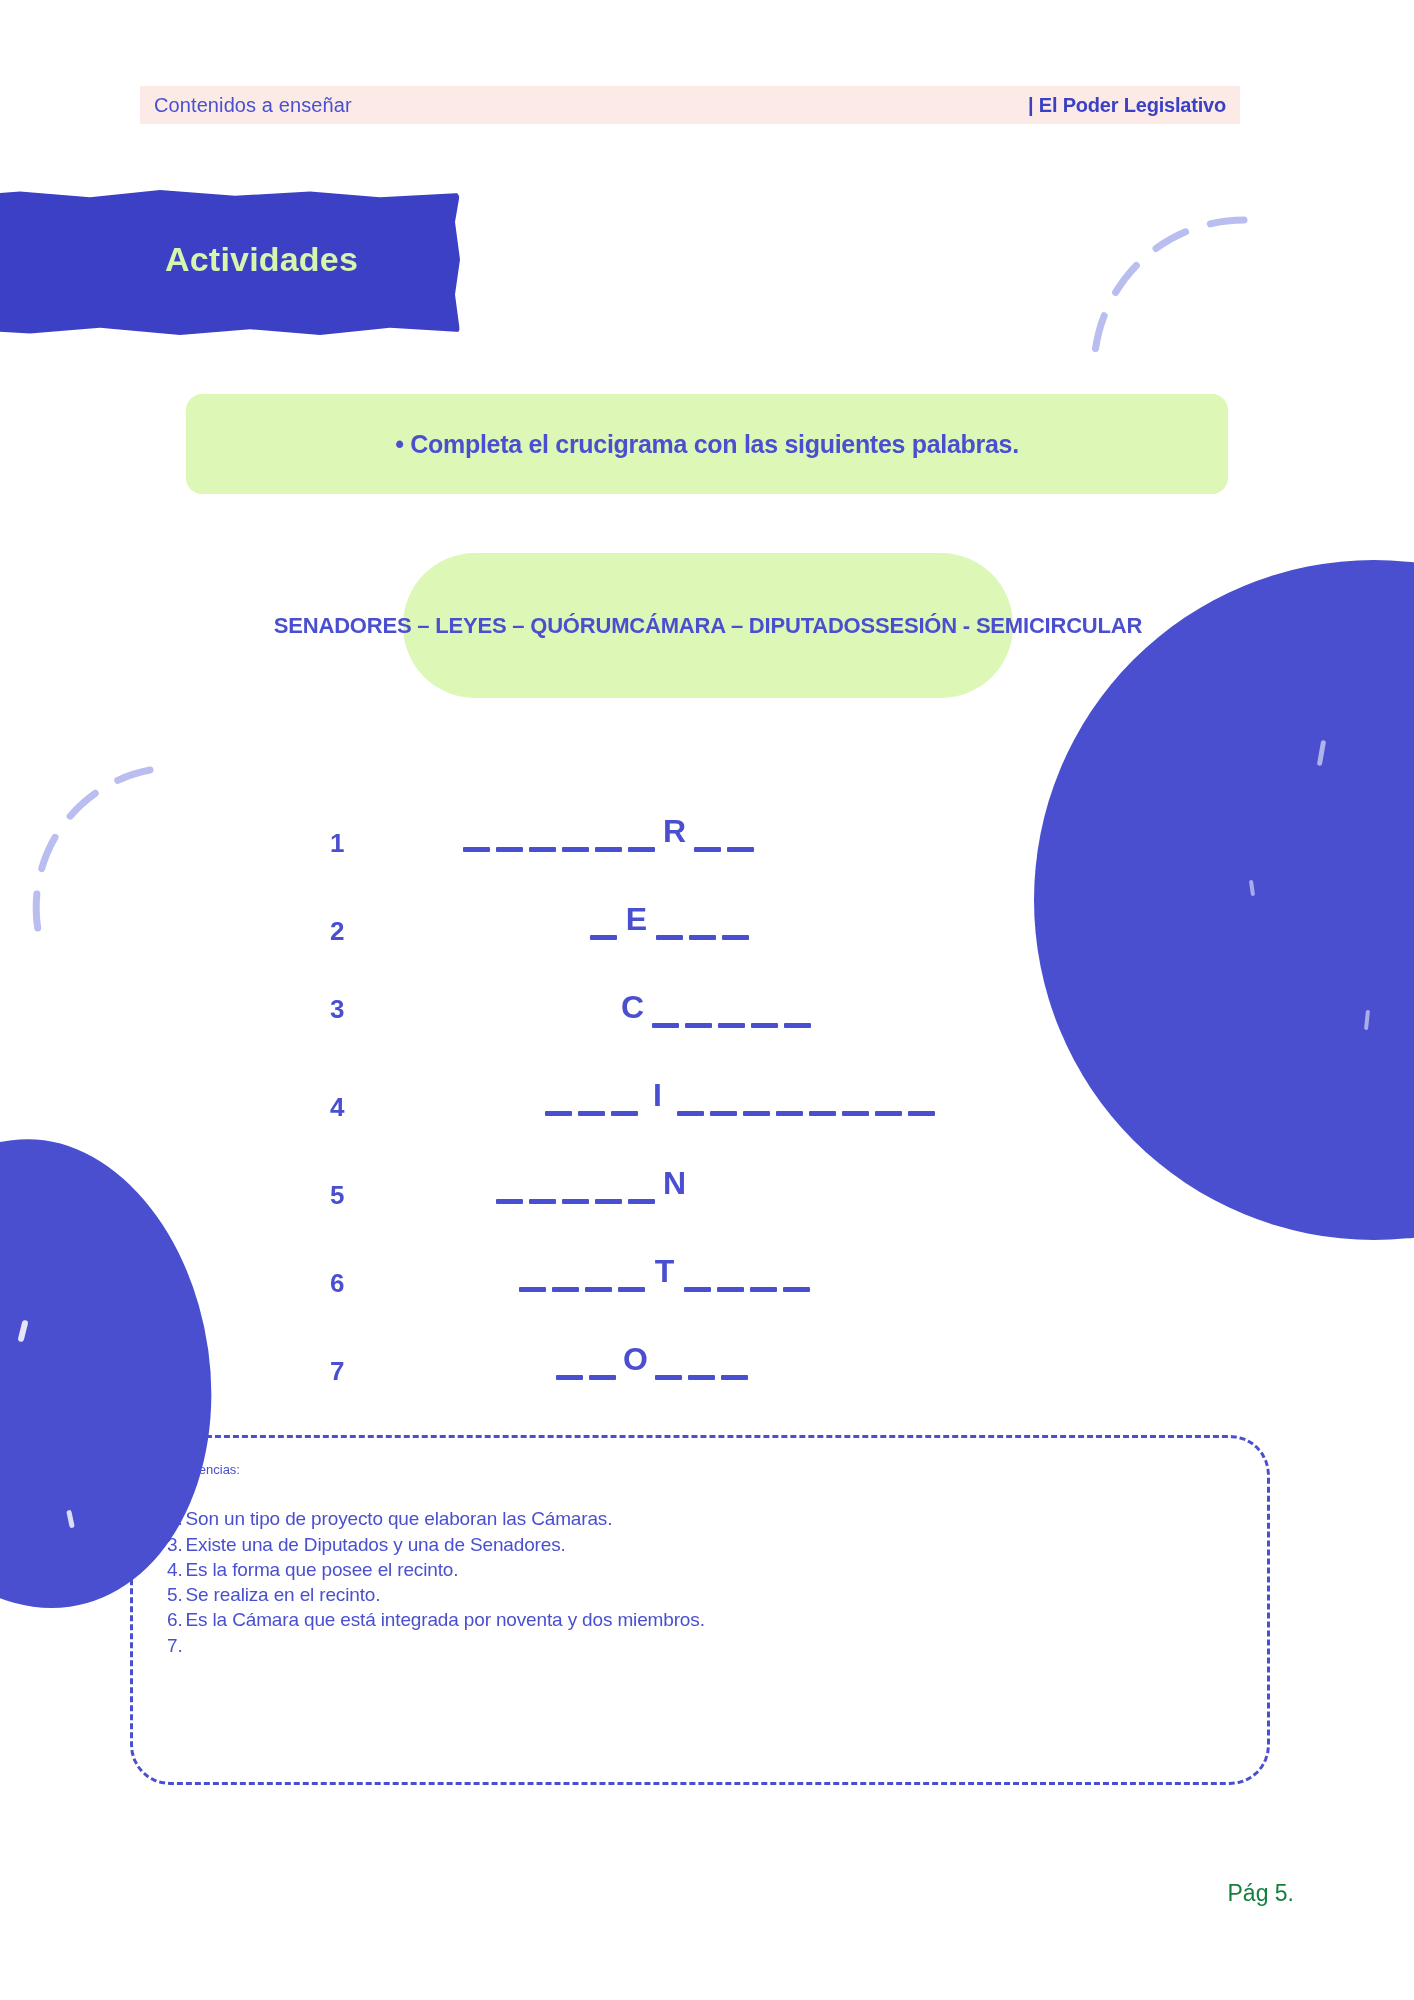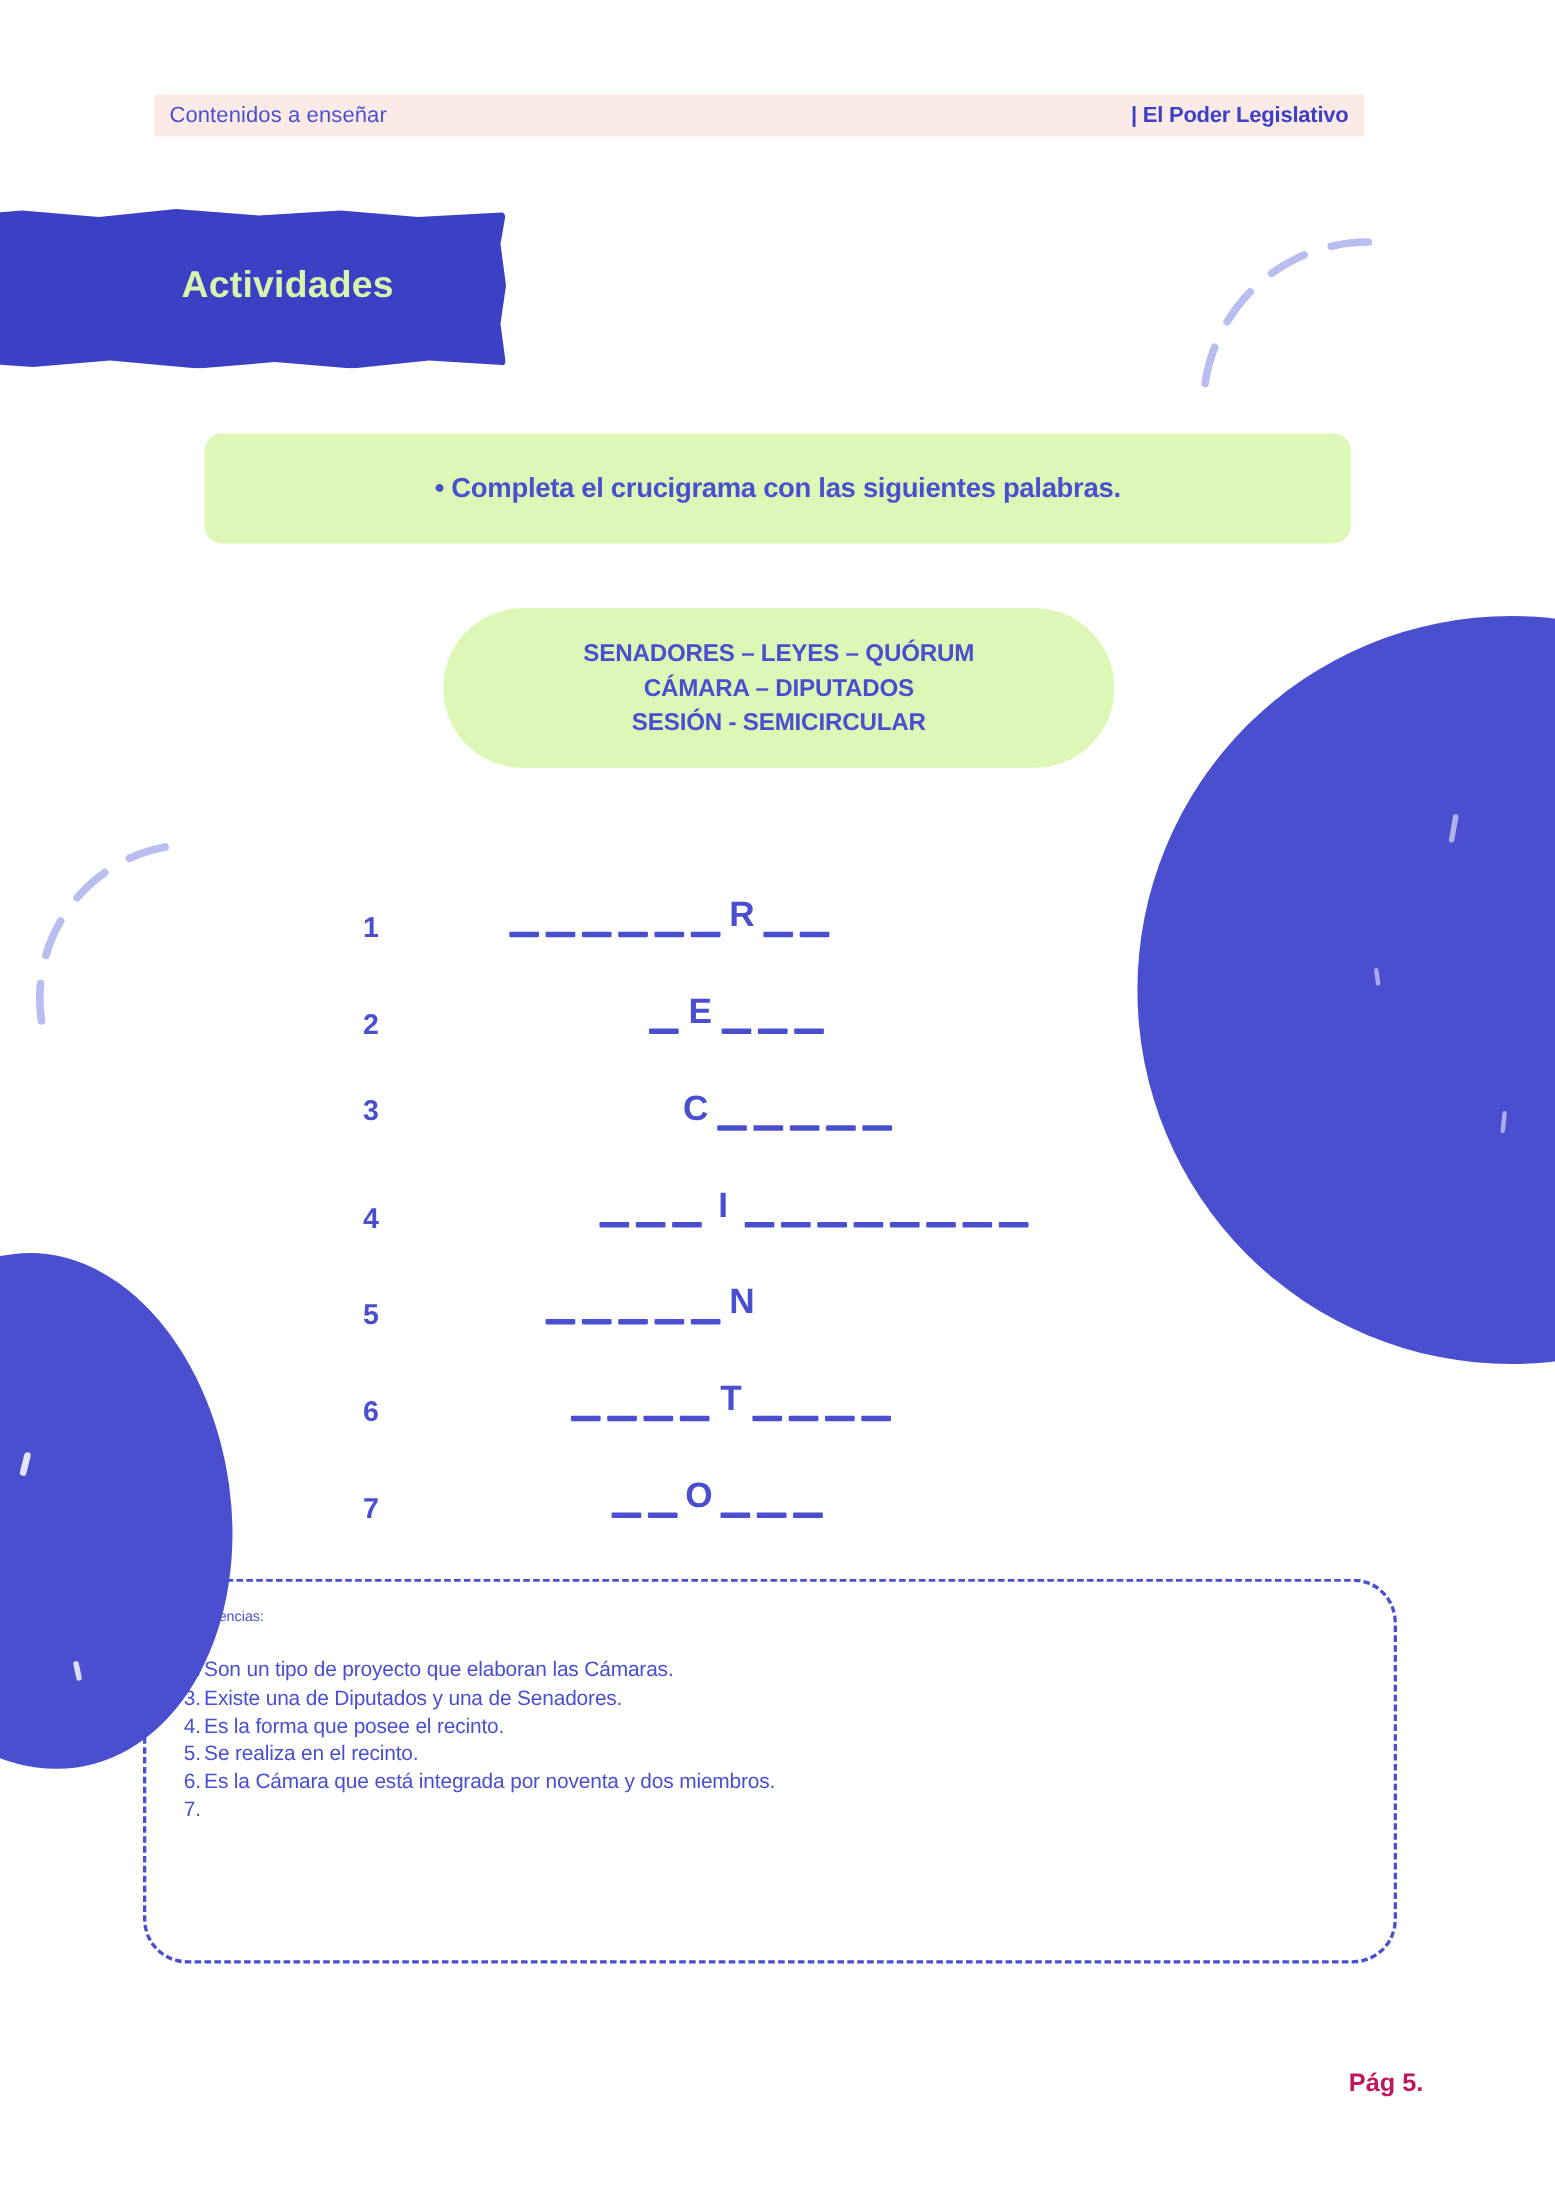--- a/index.html
+++ b/index.html
@@ -164,21 +164,21 @@
   
   .wordbank {
     position: absolute;
     left: 403px;
     top: 553px;
     width: 610px;
     height: 145px;
     background: #ddf7b6;
     border-radius: 72px;
     display: flex;
-    flex-direction: column;
+    flex-direction: row;
     align-items: center;
     justify-content: center;
     box-sizing: border-box;
   }
   .wordbank-line {
     font-size: 22px;
     font-weight: bold;
     color: #4a4fd0;
     line-height: 1.45;
     letter-spacing: -.2px;
@@ -273,22 +273,22 @@
     flex: 0 0 auto;
     margin-right: 3px;
   }
 
   
   .pagenum {
     position: absolute;
     right: 120px;
     top: 1880px;
     font-size: 23px;
-    font-weight: bold;
-    color: #be185d;
+    font-weight: normal;
+    color: #15803d;
   }
 </style>
 </head>
 <body>
 
 <div id="page">
 
   <div class="deco banner-blue"></div>
   <div class="deco circle-right"></div>
   <div class="deco circle-right-speck1"></div>

